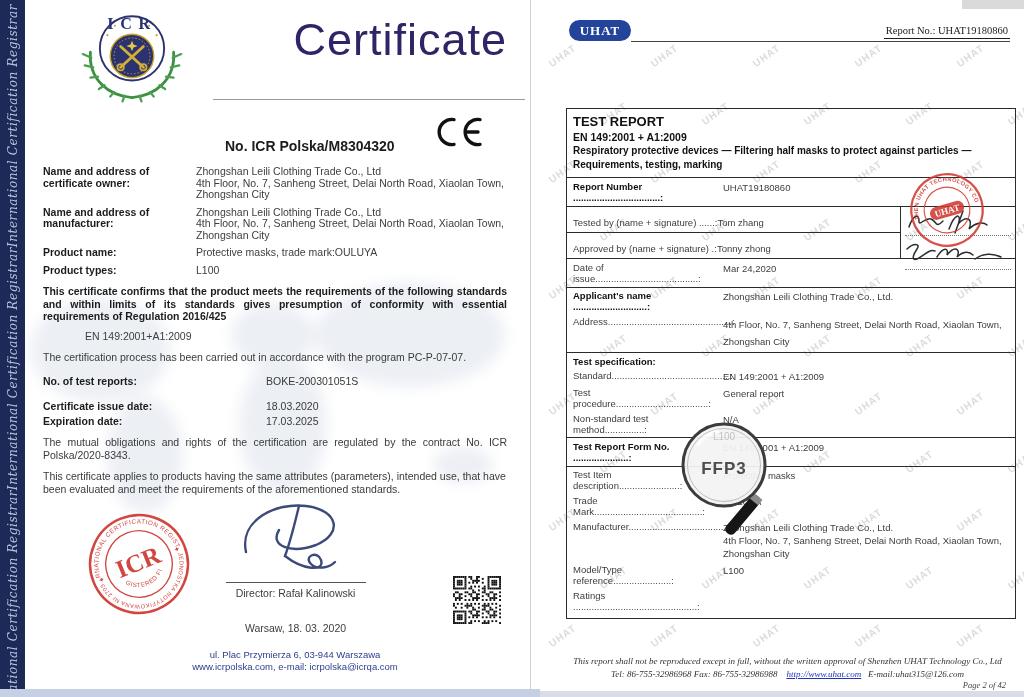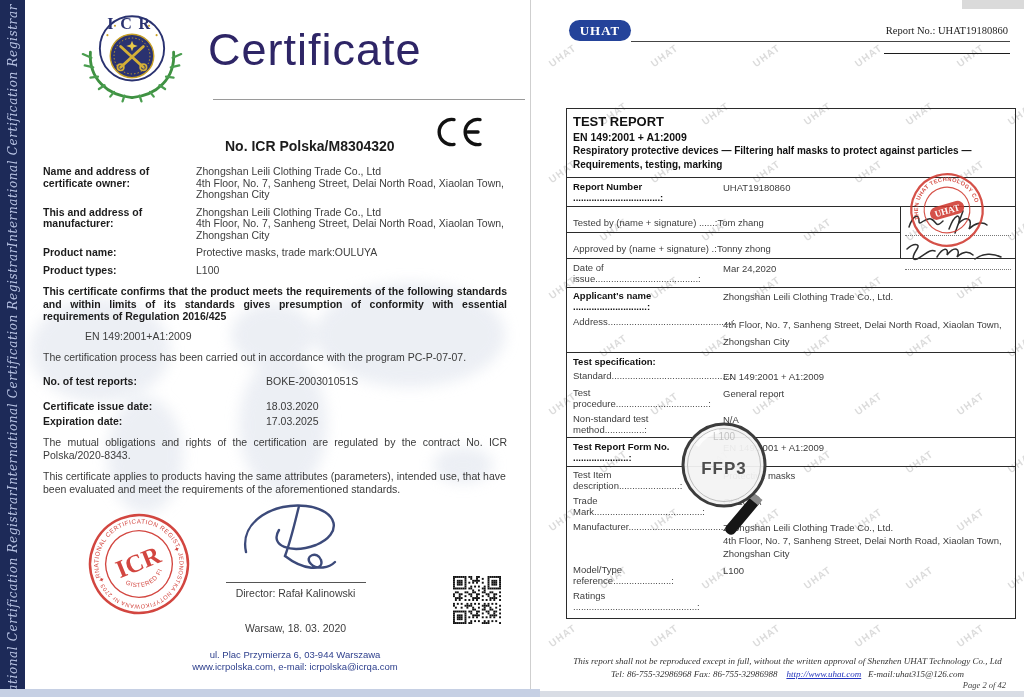--- a/index.html
+++ b/index.html
@@ -13,21 +13,21 @@
   .sidebar .vtext{writing-mode:vertical-rl;transform:rotate(180deg);font-family:"DejaVu Serif",serif;
            font-style:italic;font-size:12px;color:#b9c4e4;letter-spacing:.6px;white-space:nowrap;}
 
   
   .left-page{position:absolute;left:25px;top:0;width:505px;height:689px;background:#fff;z-index:2;}
   .lp-map{position:absolute;left:0;top:250px;width:505px;height:300px;z-index:0;pointer-events:none;}
   .lp-content{position:relative;z-index:1;padding:0 23px 0 18px;}
 
   .lp-head{position:relative;height:100px;border-bottom:0;}
   .lp-logo{position:absolute;left:30px;top:3px;width:118px;height:104px;}
-  .lp-title{position:absolute;left:165px;right:0;top:24px;text-align:left;
+  .lp-title{position:absolute;left:165px;right:0;top:14px;text-align:right;
             font-size:45px;color:#2e2566;letter-spacing:1px;}
   .lp-rule{position:absolute;left:170px;right:-18px;top:99px;border-top:1px solid #9a9a9a;}
 
   .lp-certrow{display:flex;align-items:center;margin:10px 0 4px 182px;}
   .lp-certno{font-weight:bold;font-size:14px;color:#1c1c1c;margin-top:28px;}
   .lp-ce{margin-left:auto;margin-right:22px;}
 
   .fields{display:grid;grid-template-columns:153px 1fr;row-gap:6px;margin-top:12px;
           font-size:10.5px;line-height:11.5px;}
   .fields .flabel{font-weight:bold;color:#1c1c1c;white-space:pre-line;padding-right:8px;}
@@ -60,21 +60,21 @@
   .rp-corner{position:absolute;right:0;top:0;width:62px;height:9px;background:#dadada;}
   .wm-layer{position:absolute;inset:0;z-index:0;pointer-events:none;overflow:hidden;}
   .wm{position:absolute;transform:rotate(-36deg);font-size:10px;font-weight:bold;
       color:#cfcfcf;letter-spacing:1px;opacity:.75;}
 
   .rp-logo{position:absolute;left:38px;top:20px;width:62px;height:21px;background:#24439a;border-radius:11px;
            color:#fff;font-family:"Liberation Serif",serif;font-weight:bold;font-size:13px;letter-spacing:1px;
            display:flex;align-items:center;justify-content:center;z-index:2;}
   .rp-hr{position:absolute;left:100px;right:14px;top:41px;border-top:1.5px solid #444;z-index:1;}
   .rp-repno{position:absolute;right:14px;top:25px;font-family:"Liberation Serif",serif;font-size:10.5px;
-            color:#1c1c1c;border-bottom:1px solid #1c1c1c;padding:0 2px 17px;z-index:2;}
+            color:#1c1c1c;border-bottom:1px solid #1c1c1c;padding:0 2px 2px;z-index:2;}
 
   .rt-table{position:absolute;left:35px;top:108px;width:450px;border:1.5px solid #2b2b2b;
             box-sizing:border-box;font-size:9.5px;color:#3d3d3d;z-index:1;}
   .bb{border-bottom:1.5px solid #2b2b2b;}
   .rt-head{padding:4px 6px 5px;color:#111;}
   .rt-head .t1{font-size:13px;font-weight:bold;line-height:17px;}
   .rt-head .t2{font-size:10.5px;font-weight:bold;line-height:14px;}
   .rt-head .t3,.rt-head .t4{font-size:10px;font-weight:bold;line-height:14px;}
   .rt-row{display:flex;padding:3px 6px;align-items:flex-start;}
   .rt-row .lbl{width:150px;flex:none;}
@@ -185,21 +185,21 @@
             <path d="M34.5 17 L45 17"></path>
           </g>
         </svg>
       </div>
 
       <div class="fields">
         <div class="flabel">Name and address of certificate owner:</div>
         <div class="fvalue">Zhongshan Leili Clothing Trade Co., Ltd
 4th Floor, No. 7, Sanheng Street, Delai North Road, Xiaolan Town,
 Zhongshan City</div>
-        <div class="flabel">This and address of manufacturer:</div>
+        <div class="flabel">Name and address of manufacturer:</div>
         <div class="fvalue">Zhongshan Leili Clothing Trade Co., Ltd
 4th Floor, No. 7, Sanheng Street, Delai North Road, Xiaolan Town,
 Zhongshan City</div>
         <div class="flabel">Product name:</div>
         <div class="fvalue">Protective masks, trade mark:OULUYA</div>
         <div class="flabel">Product types:</div>
         <div class="fvalue">L100</div>
       </div>
 
       <div class="para bold">This certificate confirms that the product meets the requirements of the following standards and within limits of its standards gives presumption of conformity with essential requirements of Regulation 2016/425</div>

